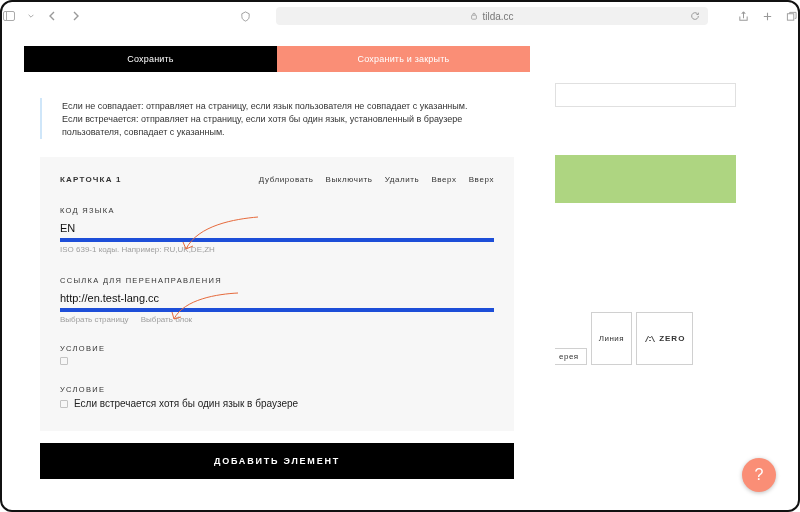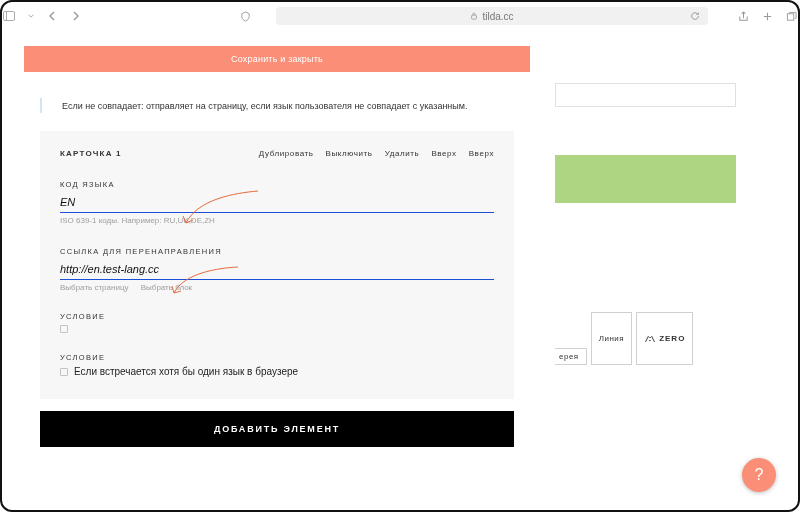--- a/index.html
+++ b/index.html
@@ -30,21 +30,21 @@
   .infotext .link a { color:#000; text-decoration:underline; font-weight:600; }
 
   .card { margin:18px 16px 0 16px; background:#f7f7f7; padding:18px 20px 22px 20px; font-size:9px; color:#333; position:relative; }
   .card-header { display:flex; justify-content:space-between; align-items:center; letter-spacing:.6px; font-size:8px;text-align:center; }
   .card-title { font-weight:700; letter-spacing:1.2px; }
   .card-actions { display:flex; gap:12px; color:#333; }
   .card-actions span { cursor:pointer; }
 
   .field { margin-top:22px; }
   .field-label { font-size:7.5px; letter-spacing:1.3px; color:#333; margin-bottom:4px; }
-  .input { border:none; border-bottom:1px solid #1d4ed8; background:transparent; width:100%; padding:3px 0 4px 0; font-size:11px; color:#111; outline:none;font-style:italic; }
+  .input { border:none; border-bottom:4px solid #1d4ed8; background:transparent; width:100%; padding:3px 0 4px 0; font-size:11px; color:#111; outline:none; }
   .hint { font-size:8px; color:#9e9e9e; margin-top:3px; }
   .hint .hintlink { color:#9e9e9e; margin-right:10px; }
 
   .cond { margin-top:20px; }
   .cond .field-label { margin-bottom:4px; }
   .cond-row { display:flex; align-items:center; gap:6px; font-size:10px; color:#222; }
   .checkbox { width:8px; height:8px; border:1px solid #c3c3c3; border-radius:1px; }
 
   .addbtn { margin:12px 16px 0 16px; background:#000; color:#fff; height:36px; display:flex; align-items:center; justify-content:center; font-size:9px; letter-spacing:1.8px; font-weight:600; }
 
@@ -136,27 +136,31 @@
   <div class="tbtn zero">
     <svg viewBox="0 0 16 12">
         <path d="M2 10 6 2M10 2l4 8M7 4h2M7 8h2" stroke="#000" stroke-width="1" fill="none"></path>
       </svg>
     <b style="letter-spacing:1px">ZERO</b>
   </div>
 </div>
 
 <div class="content">
   <div class="actionbar" style="position:relative; left:0; top:0; width:506px">
+    <div class="btn btn-save">
+        <span>Сохранить</span>
+      </div>
     <div class="btn btn-saveclose">
         <span>Сохранить и закрыть</span>
       </div>
   </div>
 
   <div class="infotext">
     <div>Если не совпадает: отправляет на страницу, если язык пользователя не совпадает с указанным.</div>
+    <div>Если встречается: отправляет на страницу, если хотя бы один язык, установленный в браузере пользователя, совпадает с указанным.</div>
   </div>
 
   <div class="card">
     <div class="card-header">
       <div class="card-title">КАРТОЧКА 1</div>
       <div class="card-actions">
         <span>Дублировать</span>
         <span>Выключить</span>
         <span>Удалить</span>
         <span>Вверх</span>

